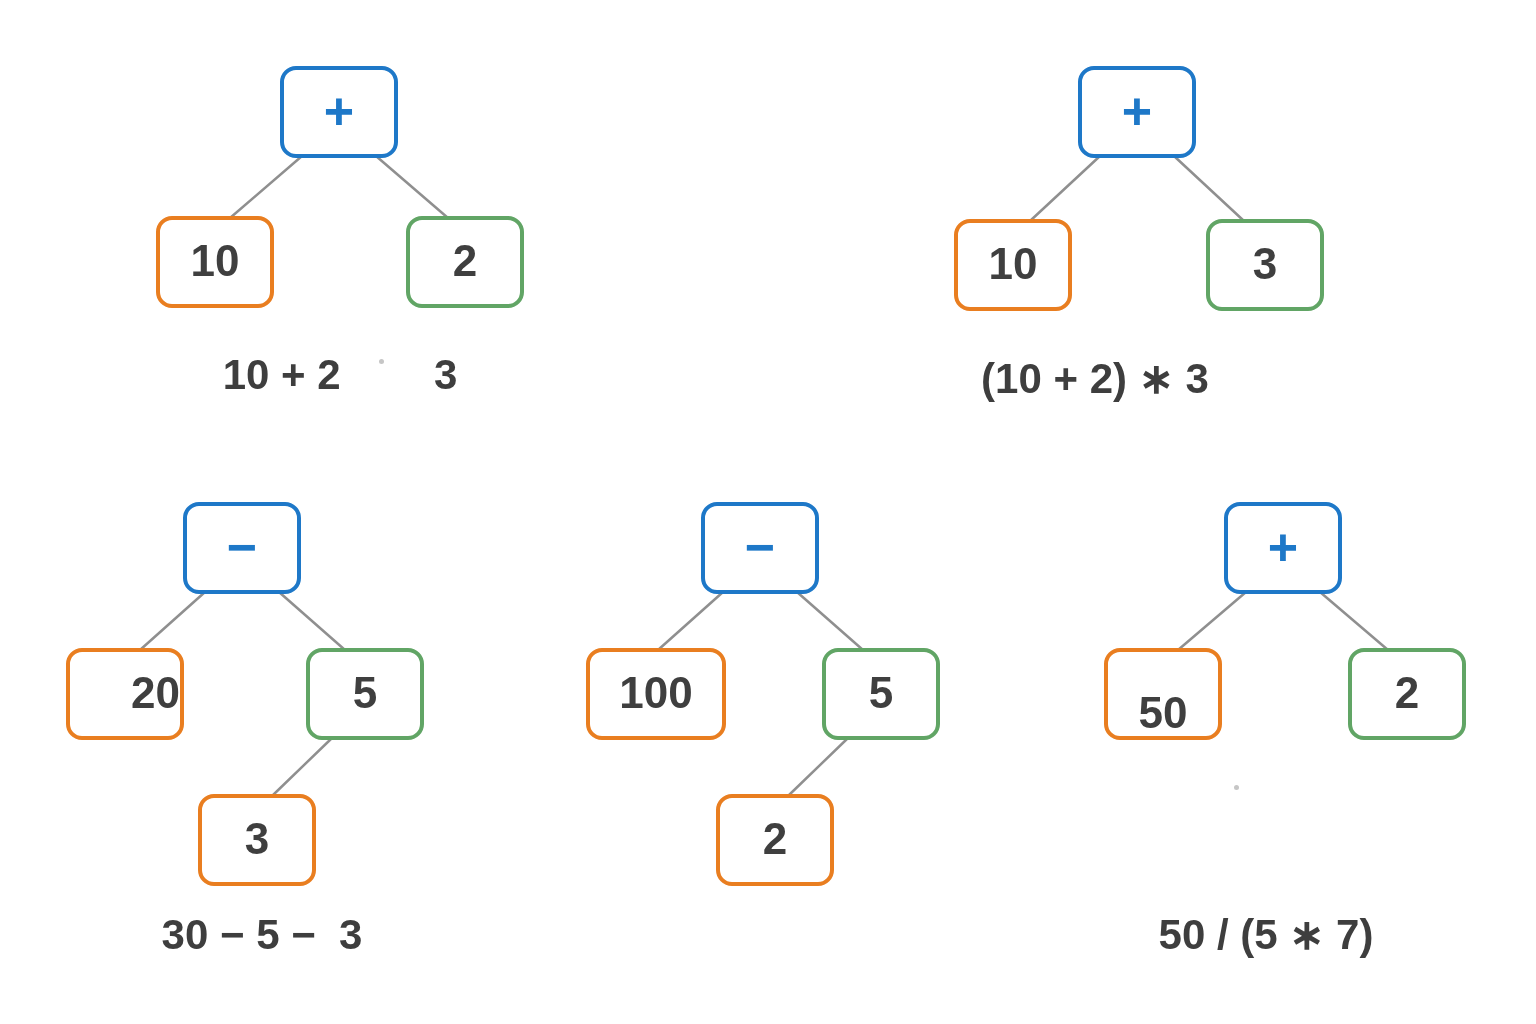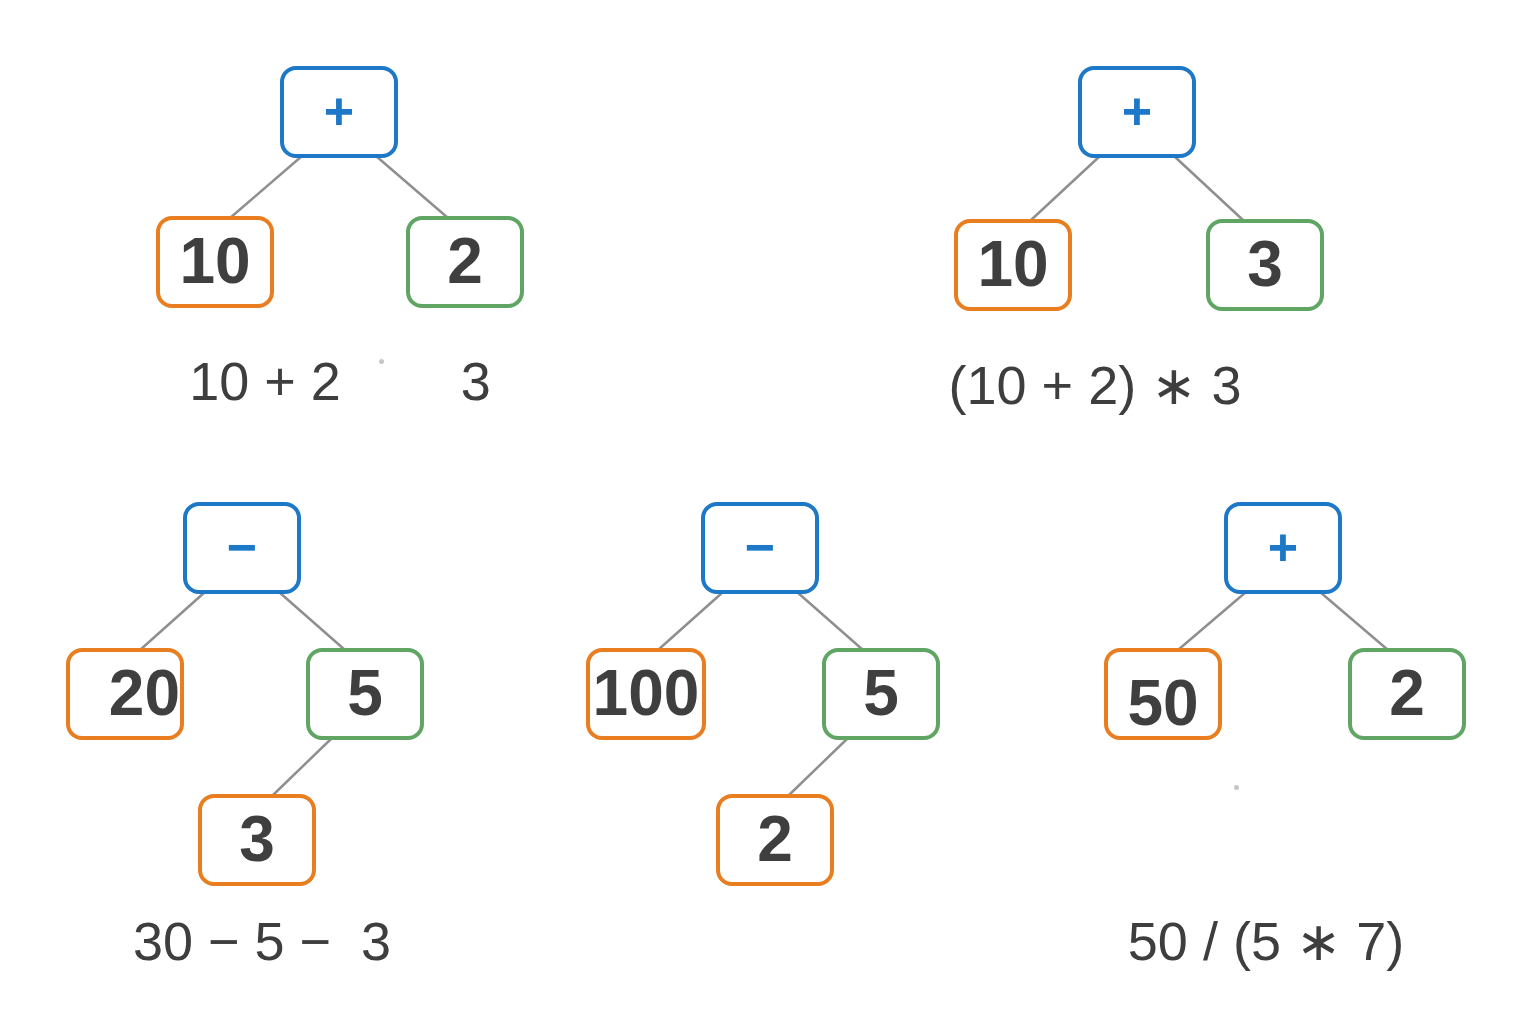--- a/index.html
+++ b/index.html
@@ -19,35 +19,35 @@
   }
   .node {
     position: absolute;
     width: 118px; height: 92px;
     background: #ffffff;
     border: 4.5px solid #999;
     border-radius: 16px;
     display: flex; align-items: center; justify-content: center;
   }
   .node-label {
-    font-size: 64px;
+    font-size: 44px;
     font-weight: 600;
     color: var(--node-text, #3f3f3f);
     line-height: 1;
     transform: translateY(-1px);
   }
   .node.blue  { border-color: var(--operator-blue, #1e78c8); }
   .node.blue .node-label { color: var(--operator-blue, #1e78c8); font-size: 52px; }
   .node.orange { border-color: var(--operand-orange, #e97e20); }
   .node.green  { border-color: var(--operand-green, #61a565); }
   .caption {
     position: absolute;
     transform: translateX(-50%);
-    font-size: 54px;
-    font-weight: 400;
+    font-size: 42px;
+    font-weight: 700;
     color: var(--caption-text, #3e3e3e);
     white-space: pre;
     line-height: 1.1;
   }
   .faint-dot {
     position: absolute;
     width: 5px; height: 5px;
     border-radius: 50%;
     background: #c6c6c6;
   }
@@ -110,21 +110,21 @@
     <span class="node-label">5</span>
   </div>
   <div class="node orange" style="left:198px; top:794px;">
     <span class="node-label">3</span>
   </div>
   <div class="caption" style="left:262px; top:912px;">30 − 5 −  3</div>
 
   <div class="node blue" style="left:701px; top:502px;">
     <span class="node-label">−</span>
   </div>
-  <div class="node orange" style="left:586px; top:648px; width:120px;">
+  <div class="node orange" style="left:586px; top:648px; width:140px;">
     <span class="node-label">100</span>
   </div>
   <div class="node green" style="left:822px; top:648px;">
     <span class="node-label">5</span>
   </div>
   <div class="node orange" style="left:716px; top:794px;">
     <span class="node-label">2</span>
   </div>
 
   <div class="node blue" style="left:1224px; top:502px;">

